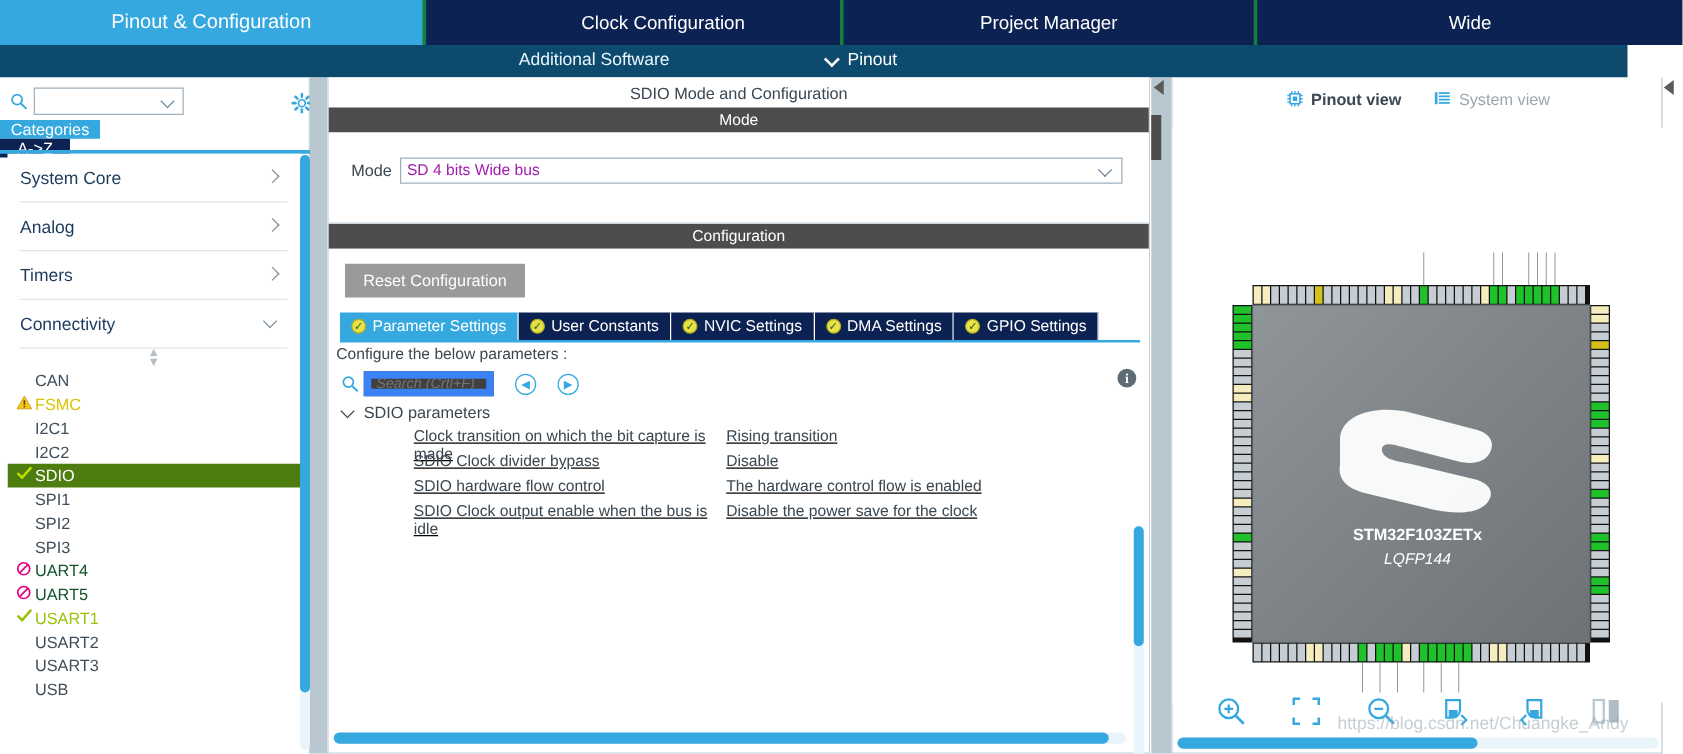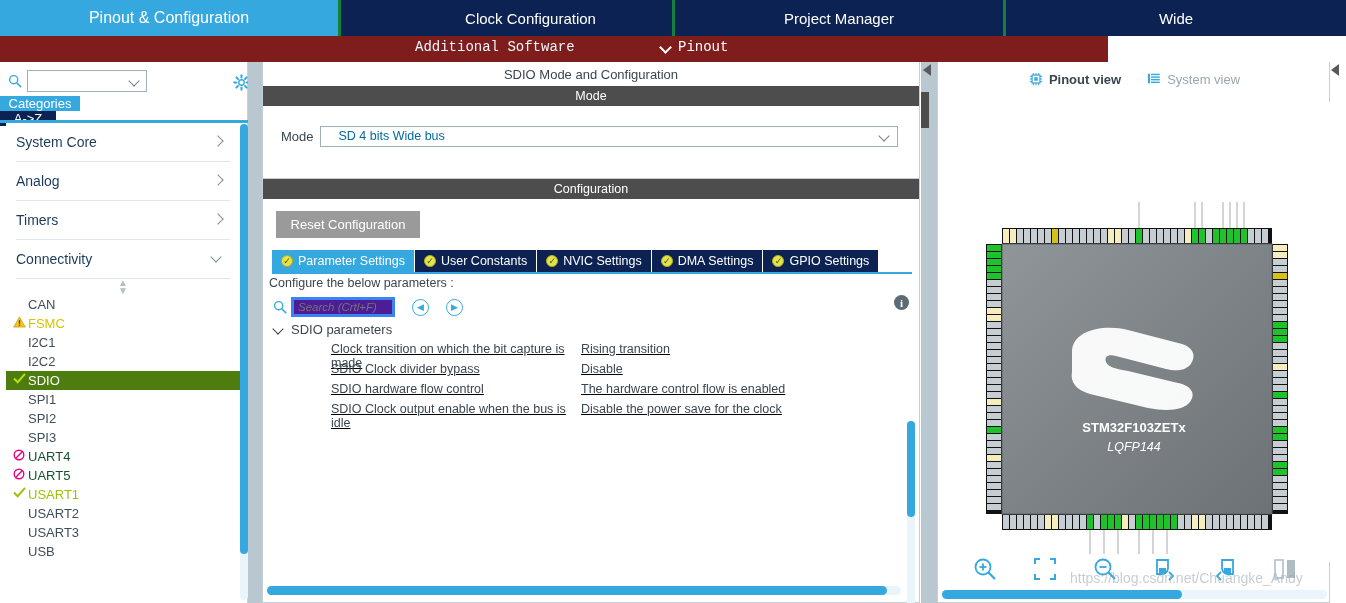--- a/index.html
+++ b/index.html
@@ -24,23 +24,22 @@
     border-right: 3px solid #15803d;
   }
   .topnav-tab.active { background: #35a8e0; font-size: 16px; }
   .topnav-tab.dark { background: #0c2252; }
   .t0 { width: 341px; }
   .t1 { width: 334px; padding-left: 48px; }
   .t2 { width: 331px; }
   .t3 { width: 340px; border-right: none; }
 
   .subbar {
-    position: absolute; top: 36px; left: 0; width: 1108px; height: 26px;
-    background: #7f1d1d;
-    font-family: Liberation Mono, monospace;
+    position: absolute; top: 36px; left: 0; width: 1302px; height: 26px;
+    background: #0c4a6e;
   }
   .subbar .addsw {
     position: absolute; left: 415px; top: 3px;
     color: #eaf6fd; font-size: 14px;
   }
   .subbar .pinout-grp {
     position: absolute; left: 661px; top: 3px;
     color: #ffffff; font-size: 14px; display: flex; align-items: center; gap: 6px;
   }
   .chev-d {
@@ -169,21 +168,21 @@
   }
   .mode-row {
     position: absolute; top: 20px; left: 18px; display: flex; align-items: center;
   }
   .mode-lbl { font-size: 13px; color: #3a4650; margin-right: 6px; }
   .mode-select {
     width: 578px; height: 21px; border: 1px solid #9fb0bd; background: #fff;
     position: relative;
   }
   .mode-select .mv {
-    font-size: 12.5px; color: #0369a1; padding: 2px 18px;
+    font-size: 12.5px; color: #a21caf; padding: 2px 5px;
   }
   .mode-select .ar { position: absolute; right: 7px; top: 5px; color: #6e8494; }
 
   .cfg-body { position: relative; background: #fff; height: 400px; }
   .reset-btn {
     position: absolute; left: 13px; top: 12px;
     width: 144px; height: 27px; background: #9a9a9a; color: #ffffff;
     font-size: 13px; display: flex; align-items: center; justify-content: center;
     border: none;
   }
@@ -206,21 +205,21 @@
     position: absolute; left: 9px; top: 73px; width: 640px; height: 2px;
     background: #35a8e0;
   }
   .cfg-note {
     position: absolute; left: 6px; top: 77px; font-size: 12.5px; color: #3a4650;
   }
   .param-search-row {
     position: absolute; left: 10px; top: 98px; display: flex; align-items: center;
   }
   .psearch {
-    width: 104px; height: 20px; border: 3px solid #3b82f6; background: #4c1d95;
+    width: 104px; height: 20px; border: 6px solid #3b82f6; background: #404040;
     font-size: 11.5px; color: #9aa7b1; font-style: italic;
     padding: 2px 4px; margin-left: 4px;
   }
   .nav-circ {
     width: 17px; height: 17px; border-radius: 50%; border: 1.4px solid #35a8e0;
     color: #35a8e0; display: inline-flex; align-items: center;
     justify-content: center; font-size: 9px; margin-left: 17px;
   }
   .info-i {
     position: absolute; right: 10px; top: 96px;

